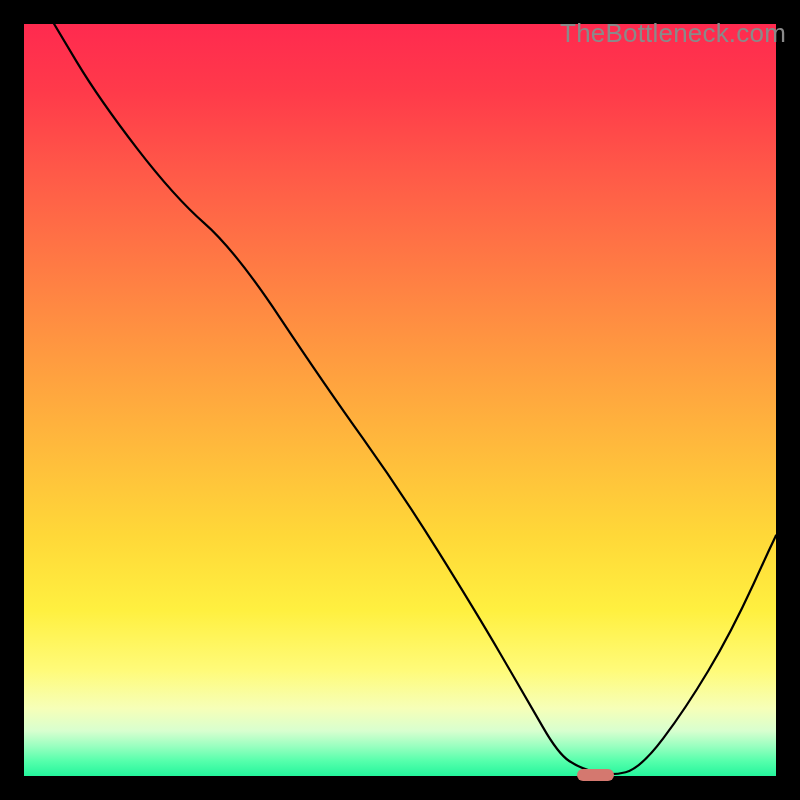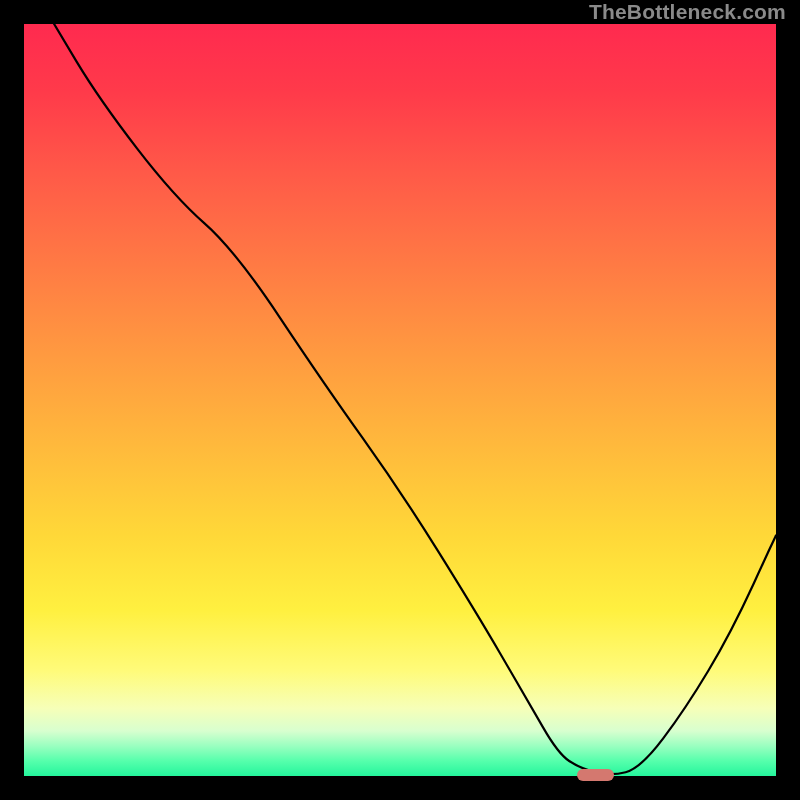--- a/index.html
+++ b/index.html
@@ -50,25 +50,25 @@
   }
   .optimal-marker {
     position: absolute;
     width: 40px;
     height: 12px;
     background: #d4786f;
     border-radius: 6px;
   }
   .watermark {
     position: absolute;
-    top: 0;
+    top: 18px;
     right: 14px;
     font-family: Arial, Helvetica, sans-serif;
-    font-size: 21px;
-    font-weight: 700;
+    font-size: 26px;
+    font-weight: 400;
     color: #8a8a8a;
     letter-spacing: 0.2px;
   }
 </style>
 </head>
 <body>
 
 <div class="chart-container">
 
   <div class="plot-area">

